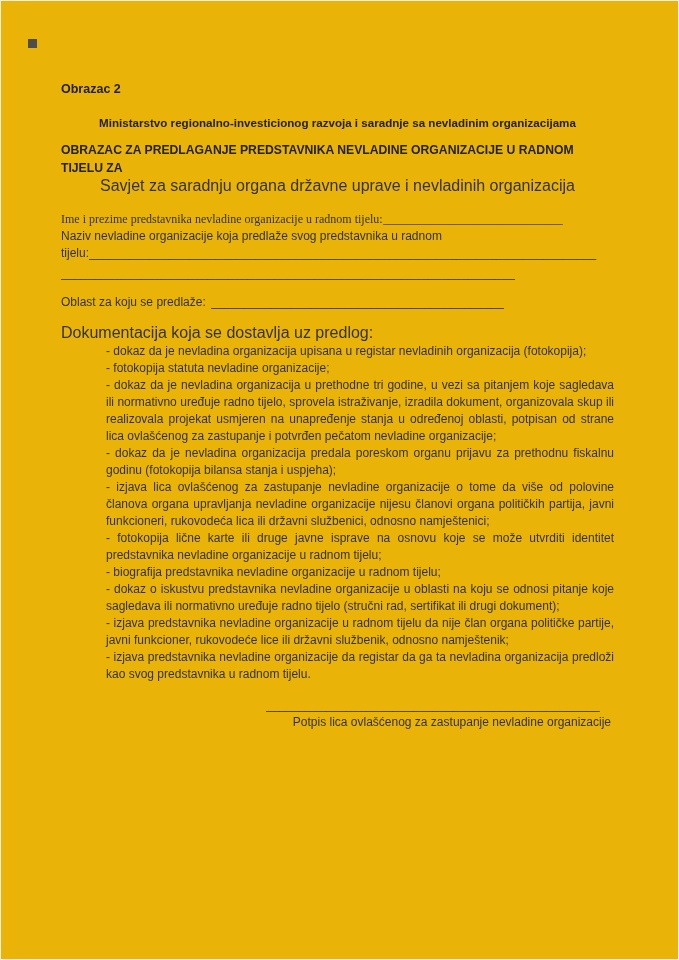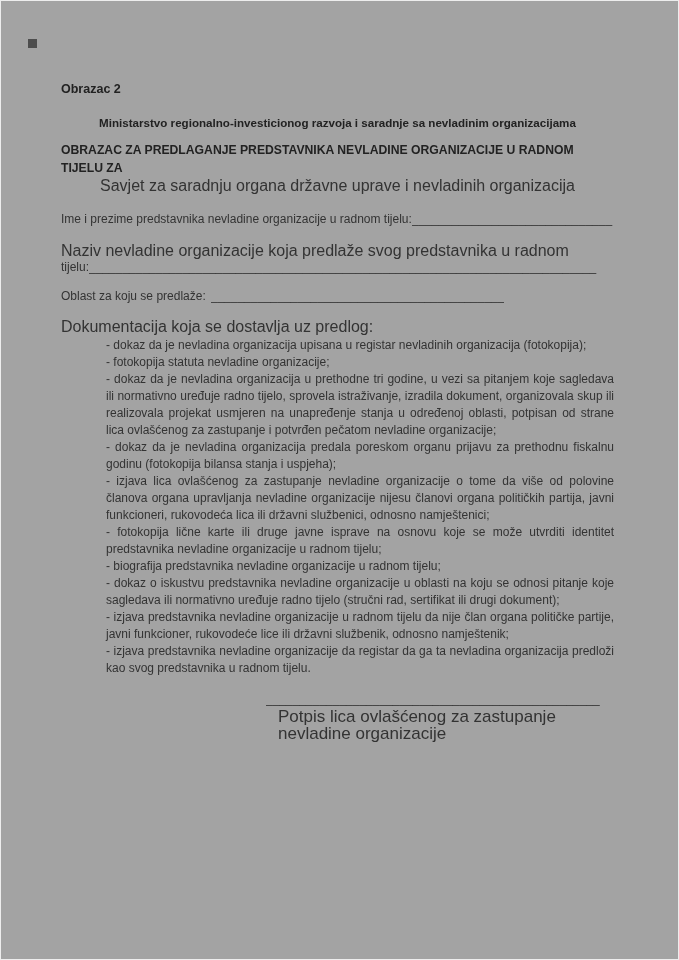--- a/index.html
+++ b/index.html
@@ -7,53 +7,53 @@
   body {
     width:679px; height:960px;
     font-family:"Liberation Sans","DejaVu Sans",sans-serif;
     color:#333333;
     position:relative;
     overflow:hidden;
   }
   .page {
     position:relative;
     width:679px; height:960px;
-    background:#a3a3a3;
+    background:#eab308;
     border:1px solid #ededed;
     padding:80px 64px 0 60px;
     overflow:hidden;
   }
   .corner-mark {
     position:absolute; left:27px; top:38px;
     width:9px; height:9px; background:#4d4d4d;
   }
   .bold { font-weight:bold; color:#222222; }
   .form-number { font-size:12.5px; line-height:17px; margin-bottom:16px; }
   .ministry {
     font-size:11.6px; line-height:17px; text-align:center;
     white-space:nowrap; overflow:hidden; margin-bottom:10px;
   }
   .title { font-size:12.2px; line-height:18px; }
   .subtitle { font-size:16px; line-height:18px; text-align:center; margin-bottom:16px; }
   .field-row { display:flex; font-size:12px; line-height:17px; }
   .label { white-space:nowrap; }
   .blank { white-space:nowrap; overflow:hidden; color:#333333; }
   .flex-blank { flex:1; }
-  .rep-row { margin-bottom:14px; }
+  .rep-row { margin-bottom:0;font-family:Liberation Serif, serif; }
   .org-block { margin-bottom:12px; }
-  .org-line1 { font-size:16px; line-height:17px; }
+  .org-line1 { font-size:12px; line-height:17px; }
   .org-blank2 { font-size:12px; line-height:17px; margin-top:3px; max-width:455px; }
   .area-row { margin-bottom:13px; }
   .area-blank { margin-left:5px; max-width:296px; }
   .doc-heading { font-size:16px; line-height:17px; margin-bottom:2px; }
   .doc-list { margin-left:45px; margin-bottom:14px; }
   .doc-item { font-size:12px; line-height:17px; text-align:justify; }
   .signature { margin-left:205px; width:345px; margin-top:14px; }
   .sig-line { font-size:12px; line-height:17px; white-space:nowrap; overflow:hidden; }
-  .sig-caption { font-size:17px; line-height:17px; padding-left:12px; }
+  .sig-caption { font-size:12px; line-height:17px; padding-left:12px;text-align:right; }
 </style>
 </head>
 <body>
 
 <div class="page">
 
   <div class="corner-mark"></div>
 
   <div class="form-number bold">Obrazac 2</div>
 
@@ -67,20 +67,21 @@
     <span class="label">Ime i prezime predstavnika nevladine organizacije u radnom tijelu:</span>
     <span class="blank flex-blank">______________________________</span>
   </div>
 
   <div class="org-block">
     <div class="org-line1">Naziv nevladine organizacije koja predlaže svog predstavnika u radnom</div>
     <div class="field-row">
       <span class="label">tijelu:</span>
       <span class="blank flex-blank">____________________________________________________________________________</span>
     </div>
+    <div class="blank org-blank2">____________________________________________________________________</div>
   </div>
 
   <div class="field-row area-row">
     <span class="label">Oblast za koju se predlaže:</span>
     <span class="blank area-blank">____________________________________________</span>
   </div>
 
   <div class="doc-heading">Dokumentacija koja se dostavlja uz predlog:</div>
 
   <div class="doc-list">

